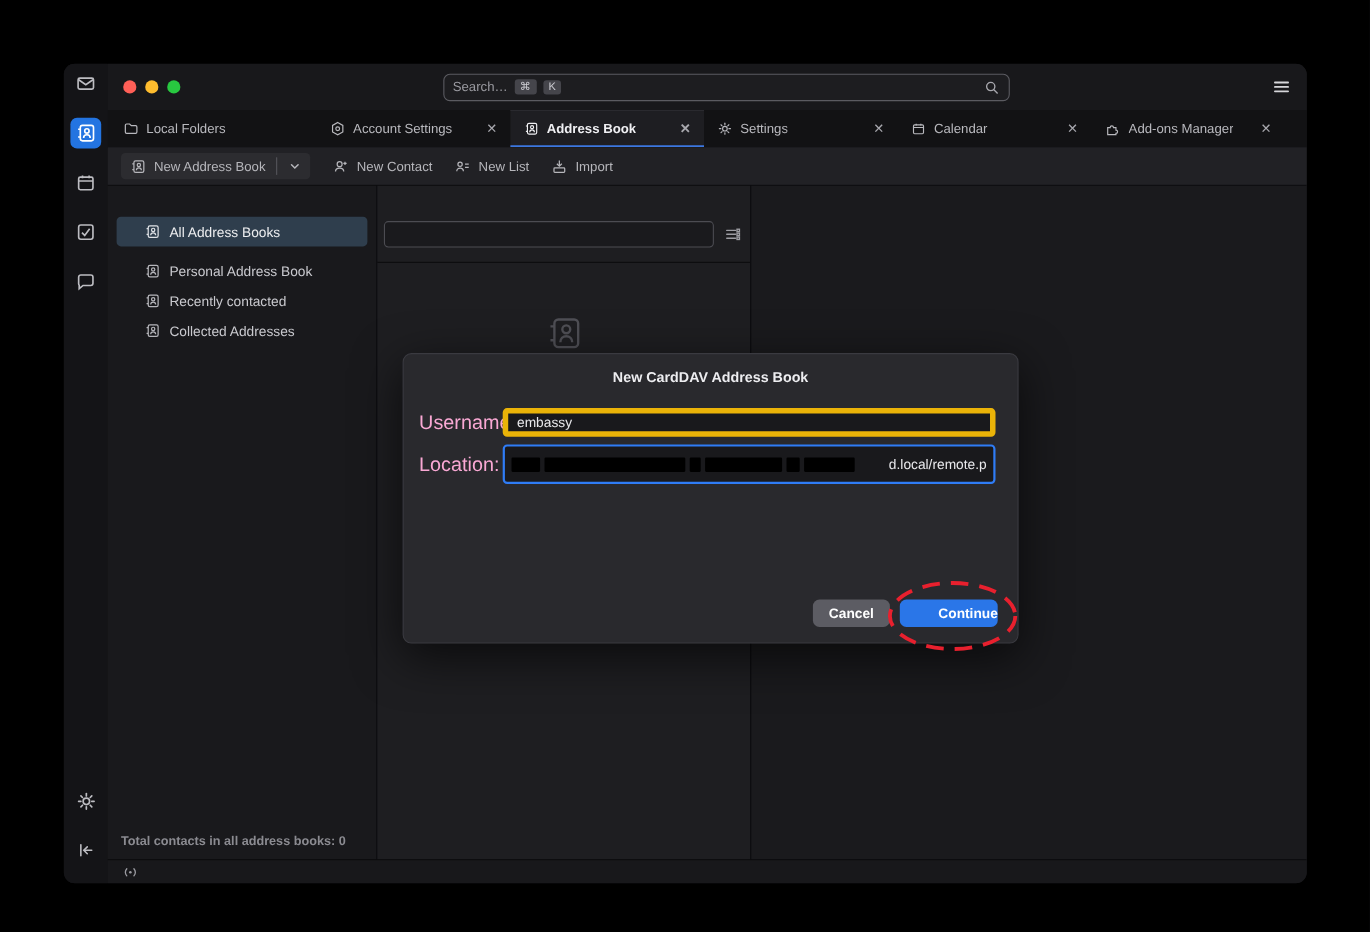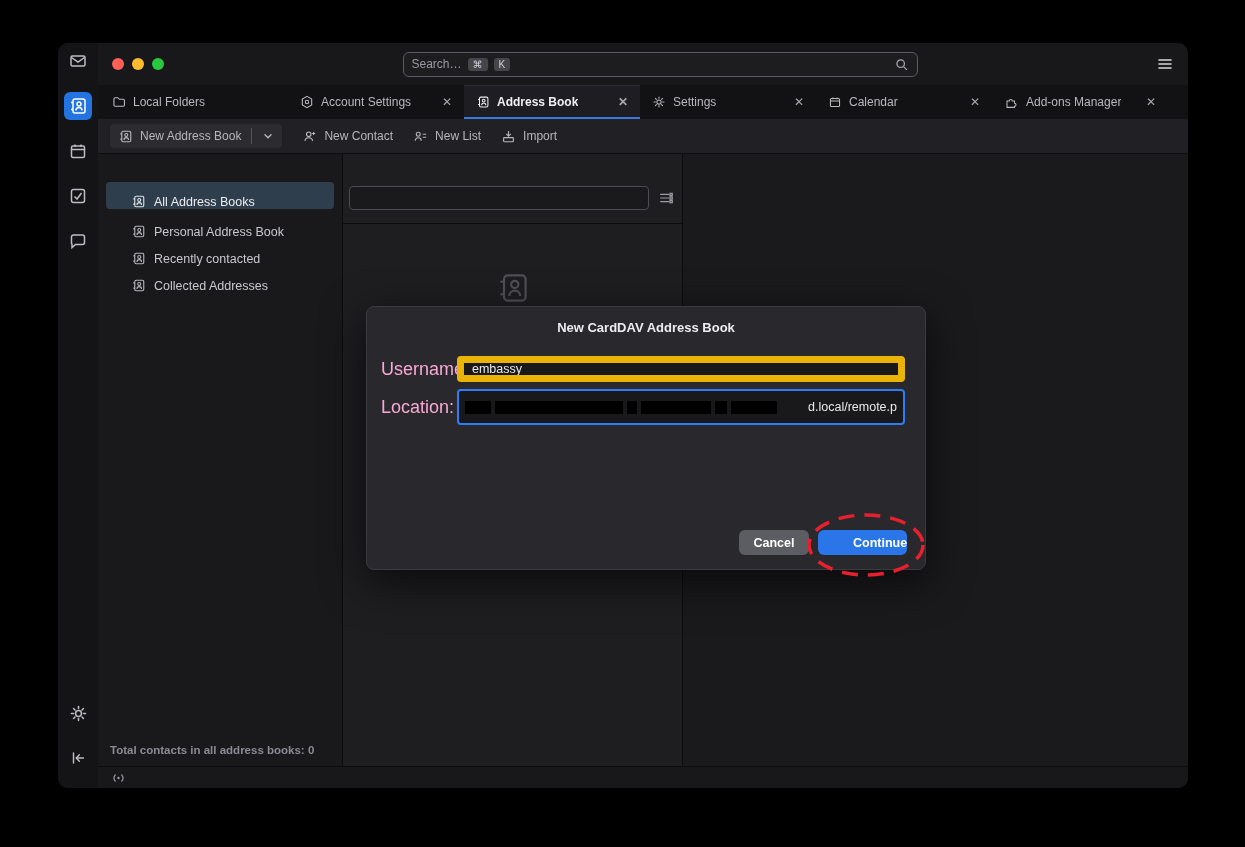--- a/index.html
+++ b/index.html
@@ -1,21 +1,21 @@
 <!DOCTYPE html>
 <html><head>
 <meta charset="utf-8">
 <style>
   * { margin:0; padding:0; box-sizing:border-box; }
   html,body { background:#000; }
   body { font-family:"Liberation Sans", sans-serif; }
   #stage { position:relative; width:1245px; height:847px; background:#000; overflow:hidden; }
 
   
-  .window { position:absolute; left:58px; top:43px; width:1130px; height:745px;
+  .window { position:absolute; left:58px; top:58px; width:1130px; height:745px;
             background:#19191c; border-radius:10px; overflow:hidden; display:flex; }
 
   
   .app-strip { width:40px; background:#141417; display:flex; flex-direction:column;
                align-items:center; padding:4px 0 16px 0; gap:17px; flex:none; }
   .strip-btn { width:28px; height:28px; border-radius:6px; display:flex; align-items:center;
                justify-content:center; color:#bdbdc2; cursor:default; }
   .strip-btn.active { background:#2374e1; color:#fff; }
   .strip-btn.push-down { margin-top:auto; }
 
@@ -52,21 +52,21 @@
   .tool-sep { width:1px; height:16px; background:#55555b; margin:0 3px; }
   .tool-btn { display:flex; align-items:center; gap:7px; cursor:default; }
 
   
   .content { flex:1; display:flex; min-height:0; position:relative; }
 
   
   .folder-pane { width:244px; background:#19191c; display:flex; flex-direction:column; padding-top:28px; flex:none; }
   .fitem { height:27px; margin:0 8px; border-radius:4px; display:flex; align-items:center; gap:8px;
            padding:0 6px 0 25px; color:#c9c9ce; font-size:12.5px; cursor:default; }
-  .fitem.selected { background:#2f3e4d; color:#ecedef; margin-bottom:9px;align-items:flex-end; }
+  .fitem.selected { background:#2f3e4d; color:#ecedef; margin-bottom:9px; }
   .fitem .ficon { display:flex; color:#b6b6bb; flex:none; }
   .fitem.selected .ficon { color:#dfe2e6; }
   .folder-status { margin-top:auto; padding:10px 12px; color:#8b8b91; font-size:11.5px; font-weight:bold; }
 
   
   .contacts-pane { width:340px; background:#1e1e21; border-left:1px solid #0c0c0e; display:flex;
                    flex-direction:column; flex:none; }
   .contacts-head { display:flex; align-items:center; gap:9px; padding:32px 8px 13px 6px;
                    border-bottom:1px solid #0c0c0e; }
   .contacts-search { flex:1; height:24px; background:#1a1a1d; border:1px solid #4c4c52; border-radius:4px;
@@ -82,21 +82,21 @@
                align-items:center; padding:0 12px; flex:none; color:#9a9aa0; }
 
   
   .dialog { position:absolute; left:308px; top:263px; width:560px; height:264px; background:#29292d;
             border:1px solid #3a3a40; border-radius:8px; box-shadow:0 12px 44px rgba(0,0,0,.65);
             z-index:40; }
   .dialog-title { text-align:center; padding-top:13px; font-size:13px; font-weight:bold; color:#ededf0; }
   .drow { display:flex; align-items:center; padding:0 20px 0 14px; margin-top:7px; }
   .drow.firstrow { margin-top:21px; }
   .dlabel { width:66px; text-align:right; margin-right:10px; color:#f9a8d4; font-size:18px; flex:none; }
-  .dinput { flex:1; height:26px; background:#19191c; border:7px solid #eab308; border-radius:4px;
+  .dinput { flex:1; height:26px; background:#19191c; border:5px solid #eab308; border-radius:4px;
             color:#e9e9ec; font-size:12.5px; padding:0 8px; outline:none; font-family:"Liberation Sans",sans-serif; }
   .dinput-focus { flex:1; height:27px; background:#19191c; border:2px solid #2f7cf6; border-radius:4px;
                   display:flex; align-items:center; padding:16px 6px; gap:4px; overflow:hidden; }
   .redact { height:13px; background:#000; border-radius:1px; flex:none; }
   .loc-tail { margin-left:auto; color:#e9e9ec; font-size:12.5px; white-space:nowrap; }
   .dbuttons { position:absolute; right:18px; bottom:14px; display:flex; gap:9px; z-index:2; }
   .btn { height:25px; border:none; border-radius:6px; font-size:12.5px; font-weight:bold;
          color:#fff; font-family:"Liberation Sans",sans-serif; cursor:default; }
   .btn-cancel { width:70px; background:#5c5c63; }
   .btn-continue { width:89px; background:#2a76e8;padding-left:35px; }

